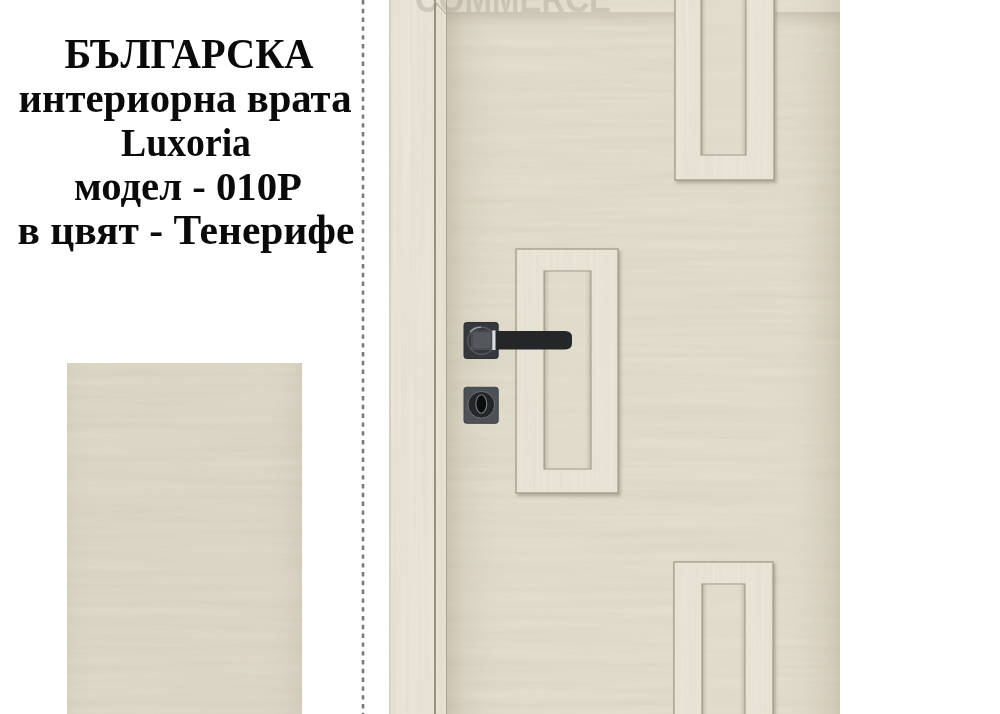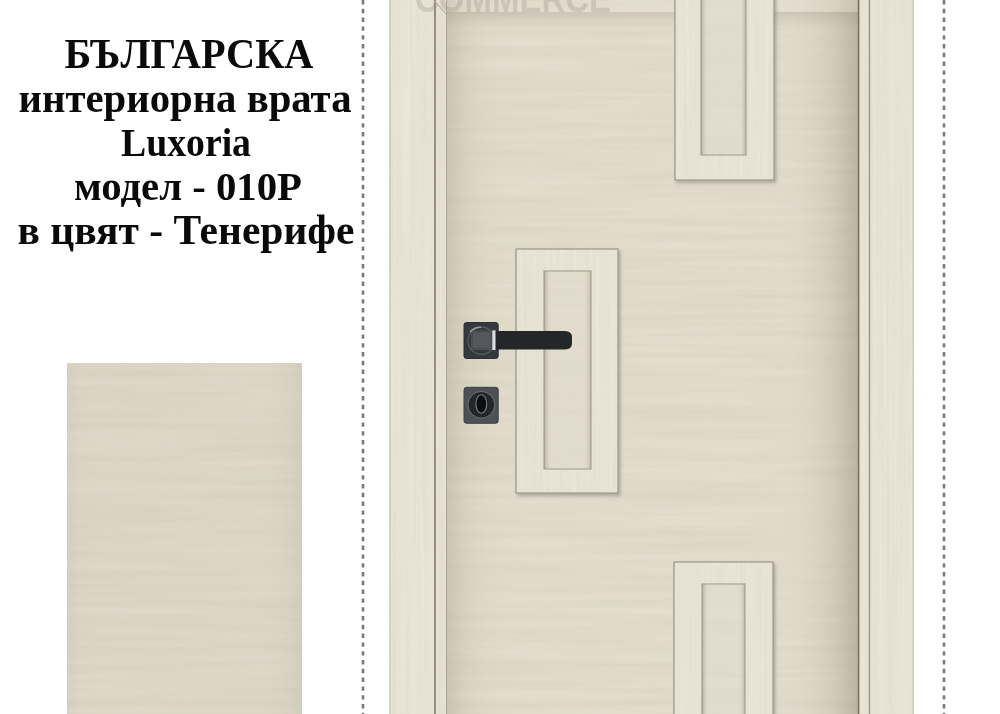--- a/index.html
+++ b/index.html
@@ -1,16 +1,16 @@
 <!DOCTYPE html>
 <html><head>
 <meta charset="utf-8">
 <style>
   html,body{margin:0;padding:0;background:#ffffff;}
-  #stage{position:relative;width:1000px;height:714px;overflow:hidden;
+  #stage{position:relative;width:840px;height:714px;overflow:hidden;
     font-family:"Liberation Serif", serif;}
   svg{display:block;}
 </style>
 </head>
 <body>
 <div id="stage">
 <svg width="1000" height="714" viewBox="0 0 1000 714" xmlns="http://www.w3.org/2000/svg">
 <defs>
 
   <filter id="hgrain" x="0" y="0" width="100%" height="100%">

